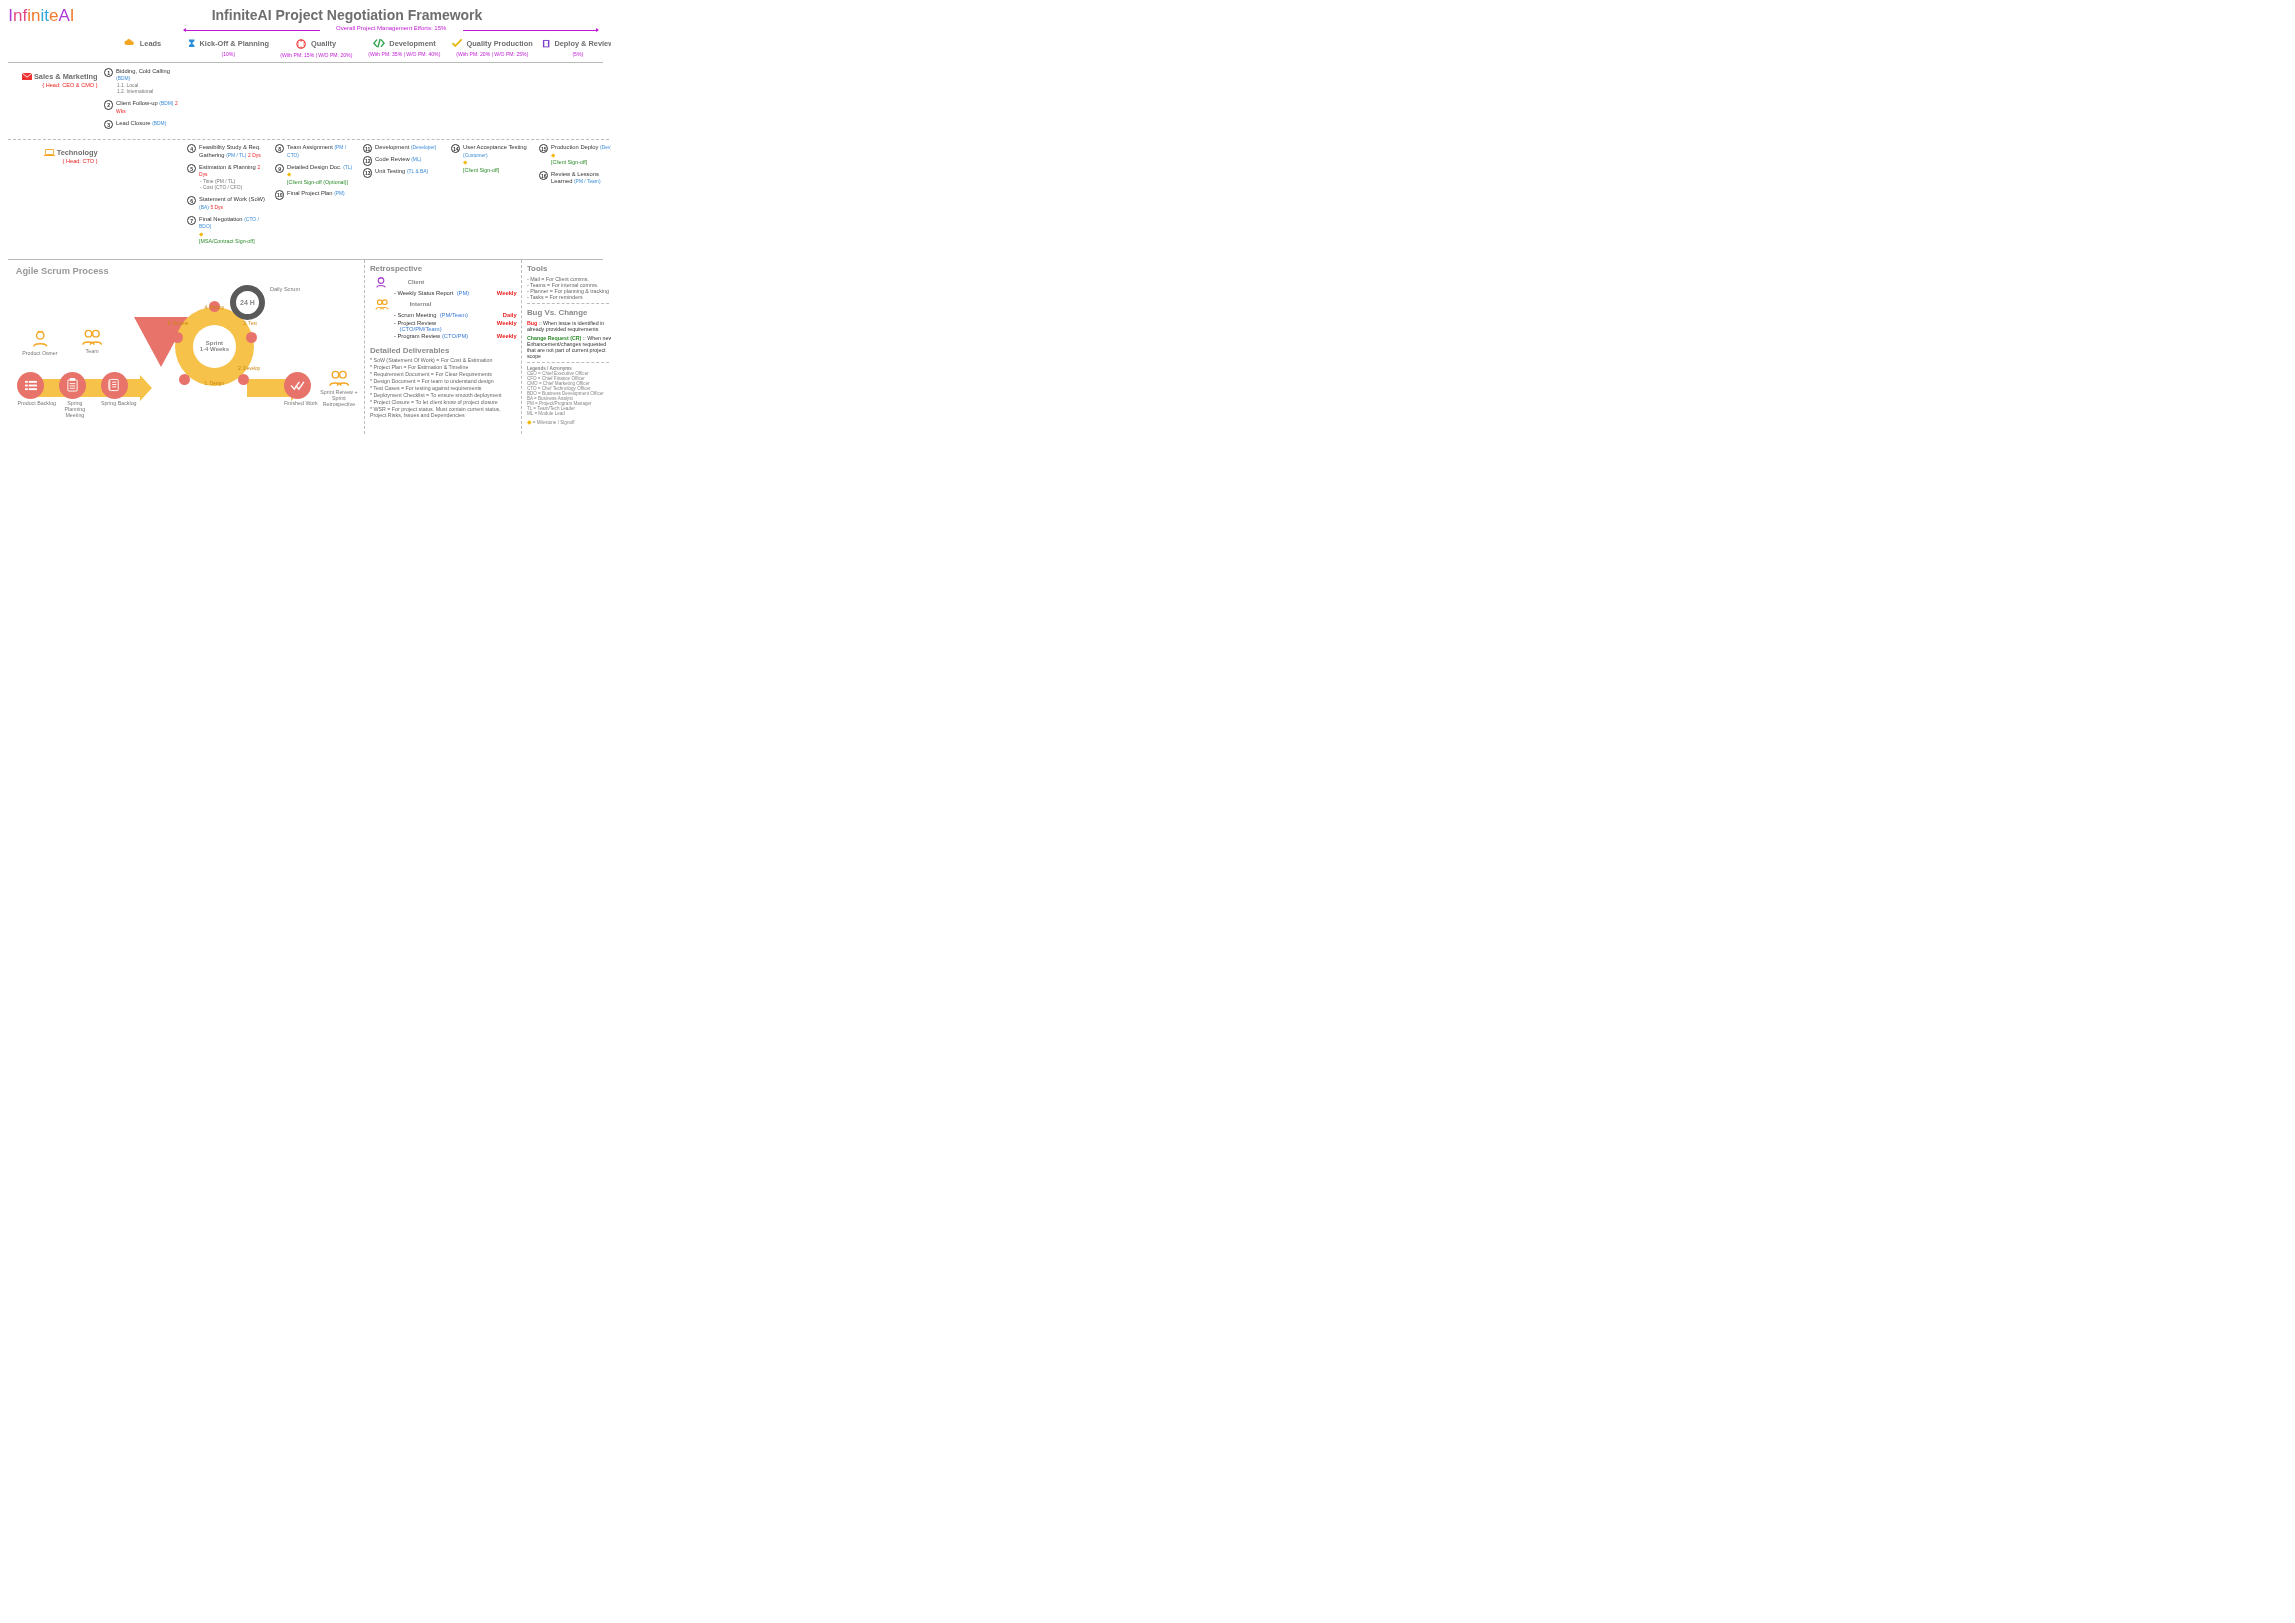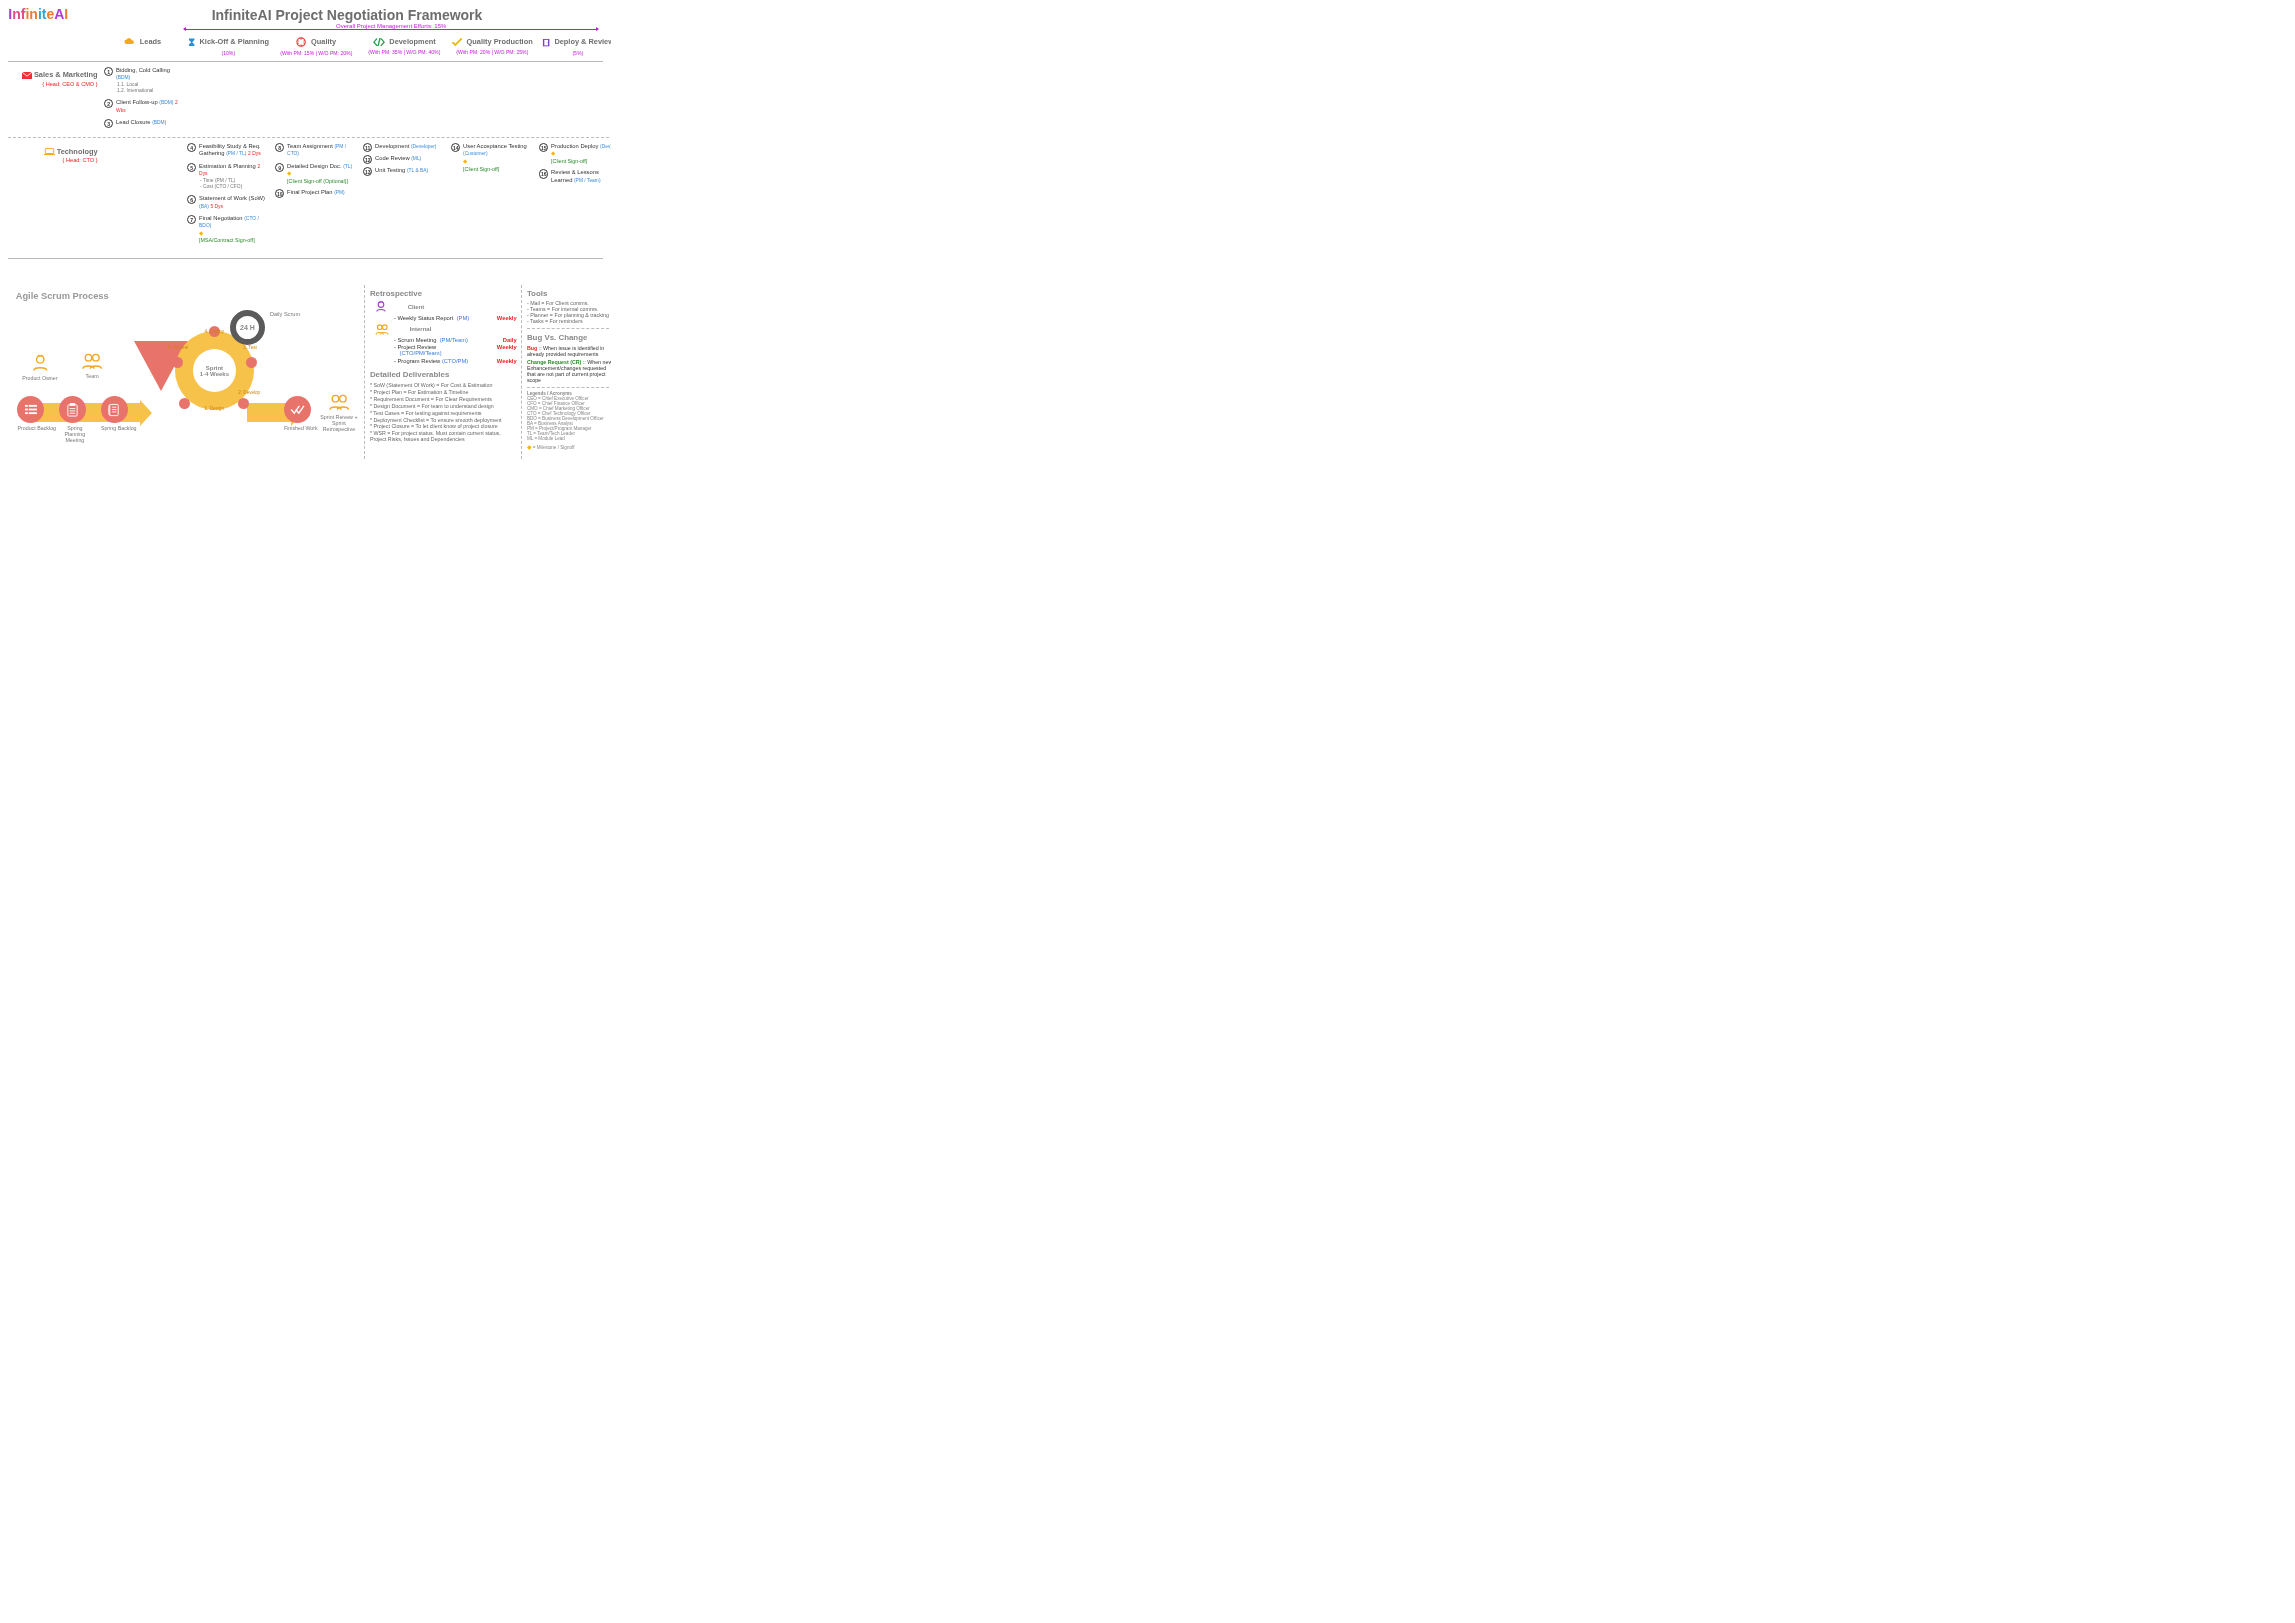--- a/index.html
+++ b/index.html
@@ -1,21 +1,21 @@
 <!DOCTYPE html>
 <html style="font-size:7.4px"><head>
 <meta charset="utf-8">
 <style>
   * { box-sizing: border-box; margin: 0; padding: 0; }
   body { font-family: "Segoe UI", Arial, sans-serif; background: #fff; color: #333; width: 611px; font-size: 6px; }
   .page { padding: 5.6px 8.3px; }
 
   
   .logo-area { float: left; width: 83px; }
-  .logo-text { font-size: 14px; font-weight: 700; font-family: Arial, sans-serif; }
+  .logo-text { font-size: 17px; font-weight: 400; font-family: Arial, sans-serif; }
   .title { text-align: center; font-size: 14px; font-weight: 800; color: #6e6e6e; padding: 1.9px 0 0.9px; }
 
   
   .pm-arrow-row { clear: both; position: relative; height: 9.3px; margin-left: 176px; margin-right: 4.6px; color: #c11ad6; font-size: 6px; }
   .pm-arrow-row .line { position: absolute; top: 4.6px; left: 0; right: 0; height: 0.5px; background: #c11ad6; }
   .pm-arrow-row .lbl { position: absolute; left: 0; right: 0; top: -0.9px; text-align: center; background: #fff; width: 143px; margin: 0 auto; }
   .pm-arrow-row .arL, .pm-arrow-row .arR { position: absolute; top: 2.3px; width: 0; height:0; border-top:2.3px solid transparent; border-bottom:2.3px solid transparent; }
   .pm-arrow-row .arL { left: -0.9px; border-right: 3.7px solid #c11ad6; }
   .pm-arrow-row .arR { right: -0.9px; border-left: 3.7px solid #c11ad6; }
 
@@ -40,21 +40,21 @@
   .step .who { color:#3a8bd8; font-size:4.9px; }
   .step .sub { color:#777; font-size:4.9px; margin-left: 0.9px; }
   .step .dur { color:#e22; font-size:4.9px; }
   .signoff { color:#2a8a2a; font-size:5.3px; }
   .milestone { color:#f2b705; font-size:5.6px; }
 
   .bottom-sep { border-top: 0.5px solid #bbb; margin-top: 2.8px; }
 
   
   .bottom { display: grid; grid-template-columns: 356px 157px 97px; }
-  .panel { padding: 3.7px 4.6px 2.8px; border-left: 0.5px dashed #bbb; margin-top: 26px; }
+  .panel { padding: 3.7px 4.6px 2.8px; border-left: 0.5px dashed #bbb; }
   .panel:first-child { border-left: none; }
   .sec-h { font-size: 7.9px; font-weight: 800; color: #8a8a8a; margin-bottom: 2.8px; }
 
   
   .agile { position: relative; height: 153px; }
   .agile-title { font-size: 9.3px; font-weight: 800; color:#999; margin: 1.9px 0 2.8px 2.8px; }
   .circle-icon { width:27px; height:27px; border-radius:50%; background:#e8736b; display:flex; align-items:center; justify-content:center; color:#fff; }
   .ag-item { position:absolute; text-align:center; font-size:5.3px; color:#777; }
   .ag-item .lbl { margin-top: 1.9px; }
   .ag-arrow { position:absolute; height:18.5px; background:#f6c24a; }

